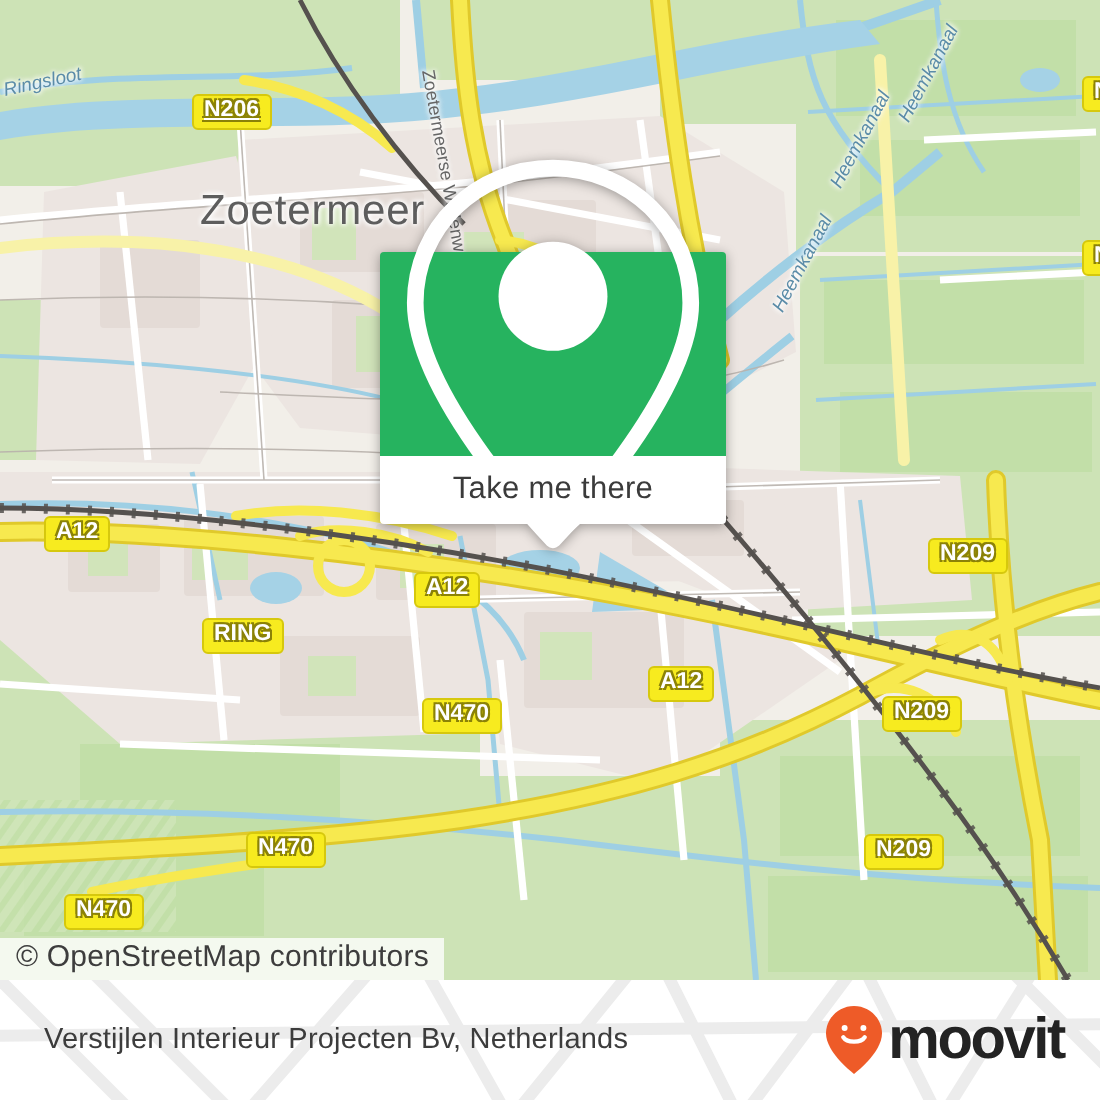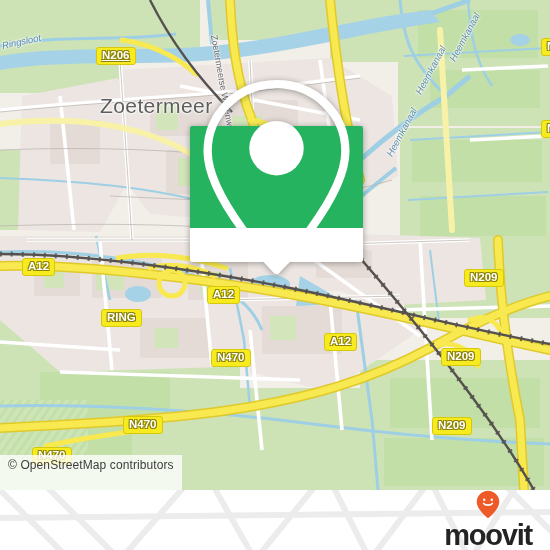--- a/index.html
+++ b/index.html
@@ -14,22 +14,22 @@
   .map{
     position:absolute;left:0;top:0;width:550px;height:490px;
     overflow:hidden;background:#f2efe9;
   }
   .map svg{display:block;width:550px;height:490px;}
 
   
   .attrib{
     position:absolute;left:0;bottom:0;
     background:rgba(255,255,255,.78);
-    padding:3px 8px 18px 8px;
-    font-size:12px;color:#3d3d3d;line-height:14px;
+    padding:3px 8px 4px 8px;
+    font-size:15px;color:#3d3d3d;line-height:14px;
     white-space:nowrap;
     letter-spacing:.1px;
   }
 
   
   .popup{
     position:absolute;left:190px;top:126px;width:173px;
     filter:drop-shadow(0 1px 3px rgba(0,0,0,.35));
   }
   .popup-head{
@@ -95,21 +95,21 @@
   }
   .footer svg.fbg{position:absolute;left:0;top:0;width:550px;height:60px;}
   .footer-title{
     position:absolute;left:22px;top:0;height:60px;
     display:flex;align-items:center;
     font-size:14.5px;color:#3c3c3c;letter-spacing:.1px;
     white-space:nowrap;
   }
   .brand{
     position:absolute;right:18px;top:0;height:60px;
-    display:flex;align-items:center;gap:2px;flex-direction:column;
+    display:flex;align-items:center;gap:2px;
   }
   .brand-word{
     font-size:29px;font-weight:bold;color:#232323;
     letter-spacing:-1.2px;line-height:29px;
   }
 </style>
 </head>
 <body>
 
 <div class="app">
@@ -316,20 +316,21 @@
     <div class="shield" style="left:541px;top:120px;">N</div>
 
     <div class="popup">
       <div class="popup-head">
         <svg width="54" height="66" viewBox="0 0 54 66">
           <path d="M27 4 C15 4 5.5 13.3 5.5 25 C5.5 40 27 62 27 62 C27 62 48.5 40 48.5 25 C48.5 13.3 39 4 27 4 Z" fill="none" stroke="#ffffff" stroke-width="2.6" stroke-linejoin="round"></path>
           <circle cx="27" cy="24" r="8.5" fill="#ffffff"></circle>
         </svg>
       </div>
       <div class="popup-foot">
+        <span class="popup-foot-label">Take me there</span>
         <span class="popup-tail"></span>
       </div>
     </div>
 
     <div class="attrib">© OpenStreetMap contributors</div>
   </div>
 
   <div class="footer">
     <svg class="fbg" viewBox="0 0 550 60">
       <g stroke="#ececec" stroke-width="6" fill="none">
@@ -339,20 +340,21 @@
         <path d="M210 -10 L255 70"></path>
         <path d="M255 70 L320 -10"></path>
         <path d="M330 -10 L370 70"></path>
         <path d="M370 70 L430 -10"></path>
         <path d="M430 -10 L470 70"></path>
         <path d="M470 70 L520 -10"></path>
         <path d="M500 -10 L560 50"></path>
         <path d="M-10 28 L560 22"></path>
       </g>
     </svg>
+    <div class="footer-title">Verstijlen Interieur Projecten Bv, Netherlands</div>
     <div class="brand">
       <svg width="30" height="36" viewBox="0 0 30 36">
         <path d="M15 1 C7.3 1 1 7.2 1 14.8 C1 24.4 15 35 15 35 C15 35 29 24.4 29 14.8 C29 7.2 22.7 1 15 1 Z" fill="#ee5b28"></path>
         <circle cx="10.3" cy="12" r="1.5" fill="#ffffff"></circle>
         <circle cx="19.7" cy="12" r="1.5" fill="#ffffff"></circle>
         <path d="M9.6 16.6 C11.4 19.6 18.6 19.6 20.4 16.6" fill="none" stroke="#ffffff" stroke-width="2.1" stroke-linecap="round"></path>
       </svg>
       <span class="brand-word">moovit</span>
     </div>
   </div>

